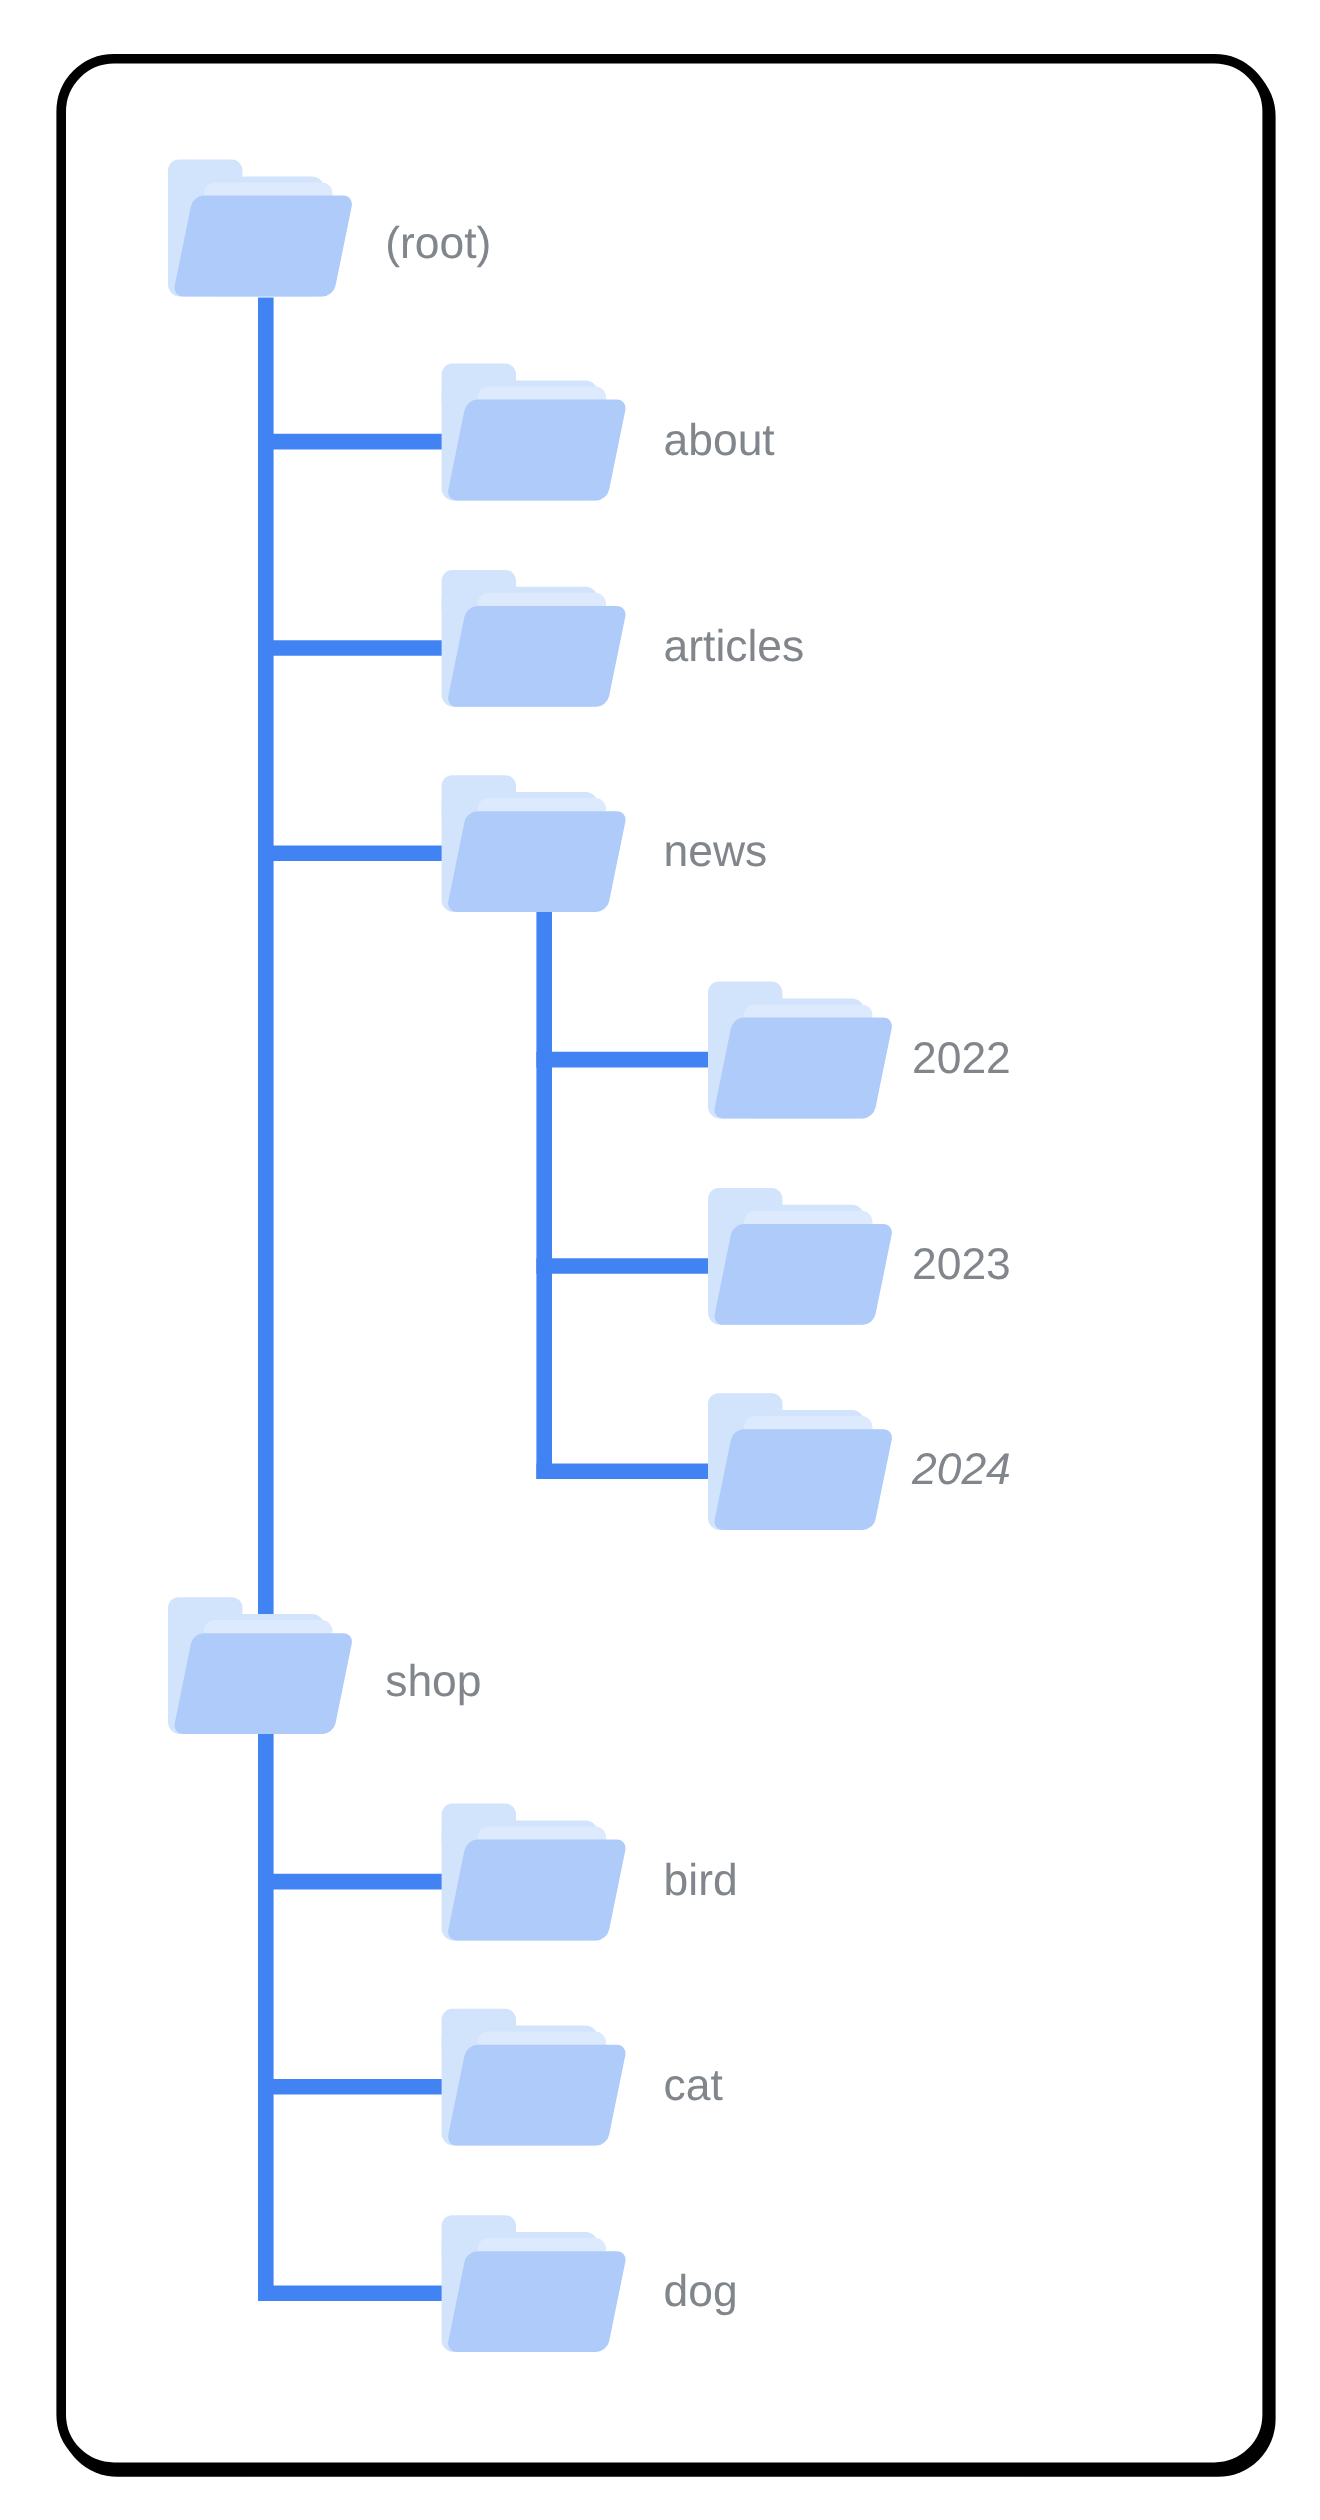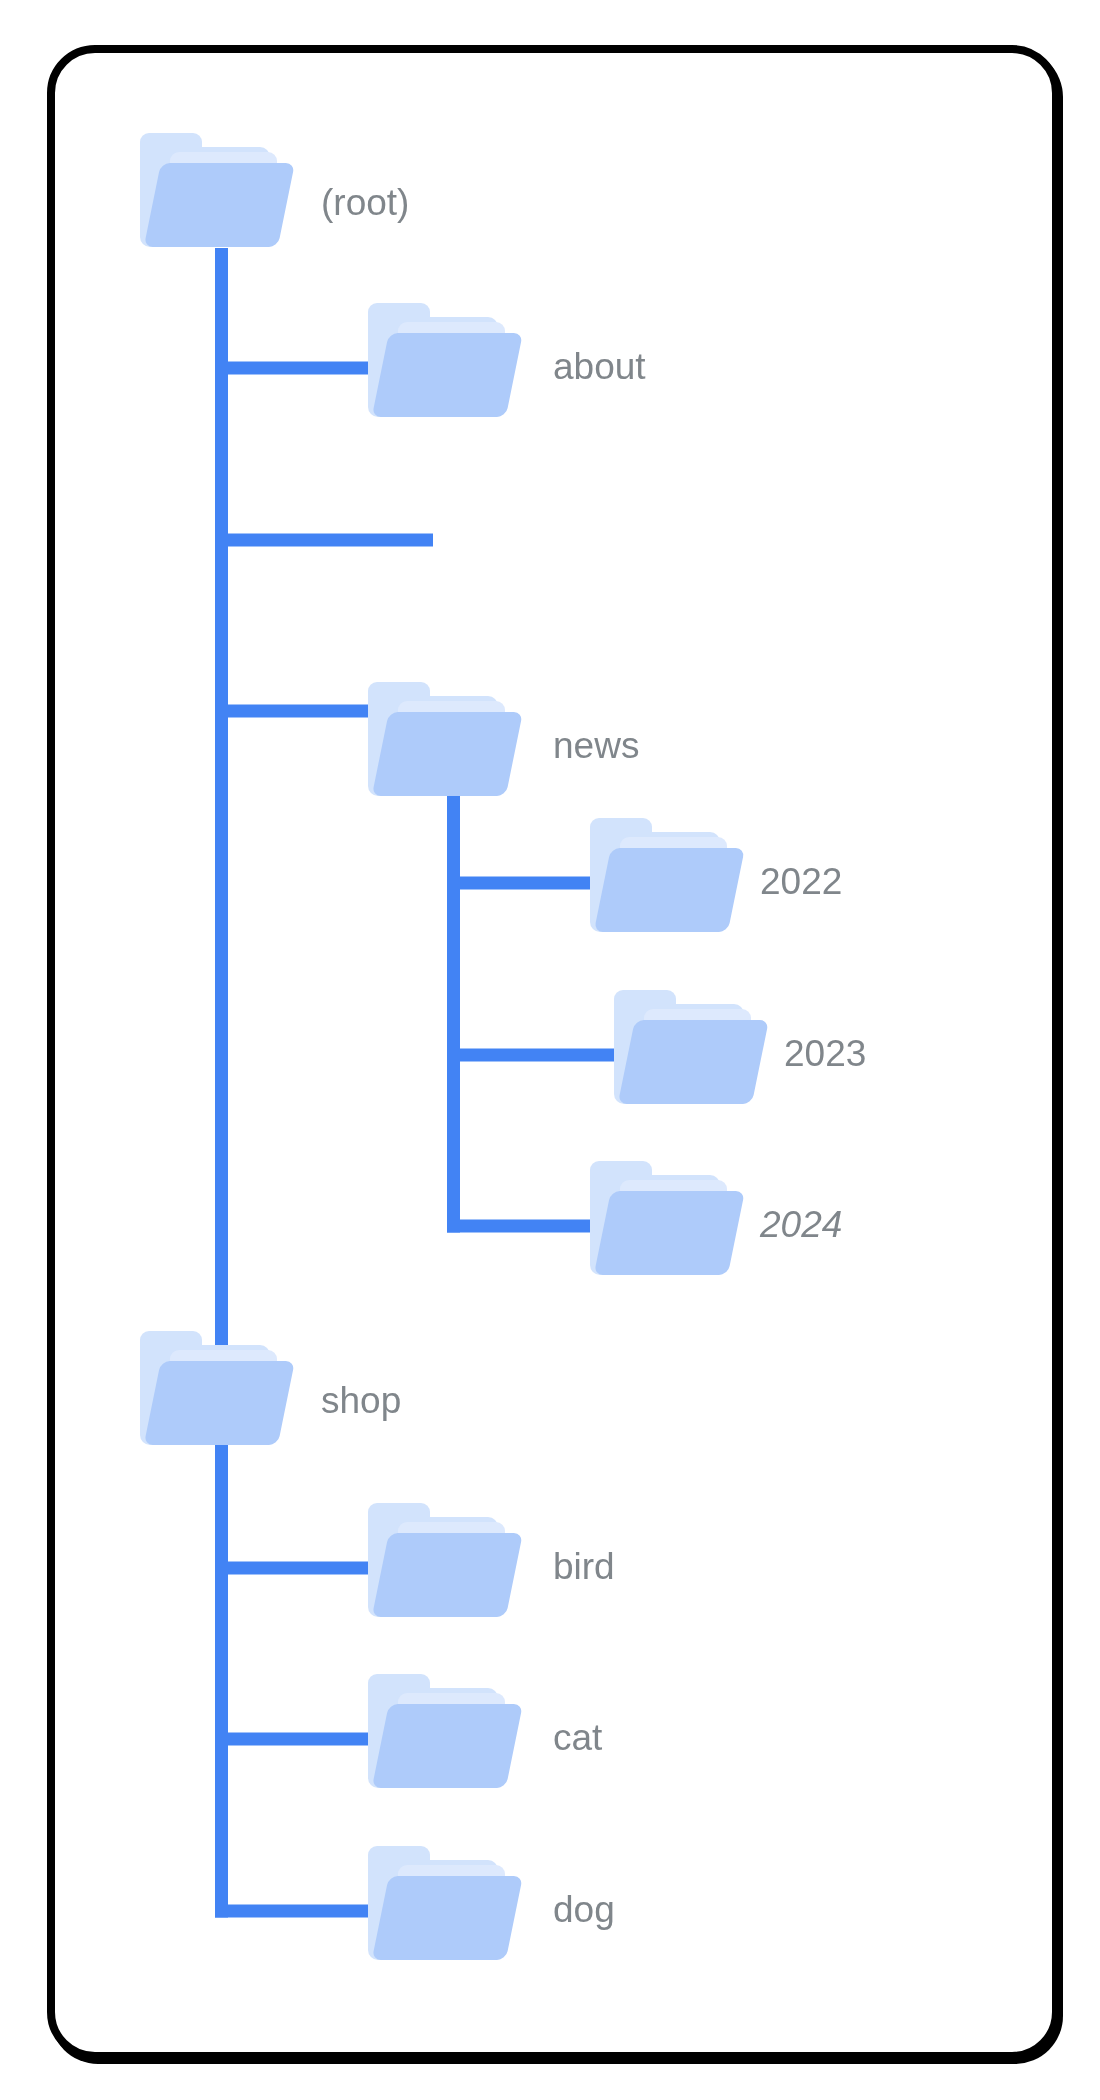--- a/index.html
+++ b/index.html
@@ -107,36 +107,42 @@
     <span class="label label-parent">(root)</span>
   </div>
 
   <div class="node" style="left:368px; top:303px;">
     <svg class="folder">
         <use href="#folder-sym"></use>
       </svg>
     <span class="label label-child">about</span>
   </div>
 
+  <div class="node" style="left:368px; top:475px;">
+    <svg class="folder">
+        <use href="#folder-sym"></use>
+      </svg>
+    <span class="label label-child">articles</span>
+  </div>
 
-  <div class="node" style="left:368px; top:682px;">
+  <div class="node" style="left:368px; top:646px;">
     <svg class="folder">
         <use href="#folder-sym"></use>
       </svg>
     <span class="label label-child">news</span>
   </div>
 
   <div class="node" style="left:590px; top:818px;">
     <svg class="folder">
         <use href="#folder-sym"></use>
       </svg>
     <span class="label label-tight">2022</span>
   </div>
 
-  <div class="node" style="left:590px; top:990px;margin-left:24px;">
+  <div class="node" style="left:590px; top:990px;">
     <svg class="folder">
         <use href="#folder-sym"></use>
       </svg>
     <span class="label label-tight">2023</span>
   </div>
 
   <div class="node" style="left:590px; top:1161px;font-style:italic;">
     <svg class="folder">
         <use href="#folder-sym"></use>
       </svg>

